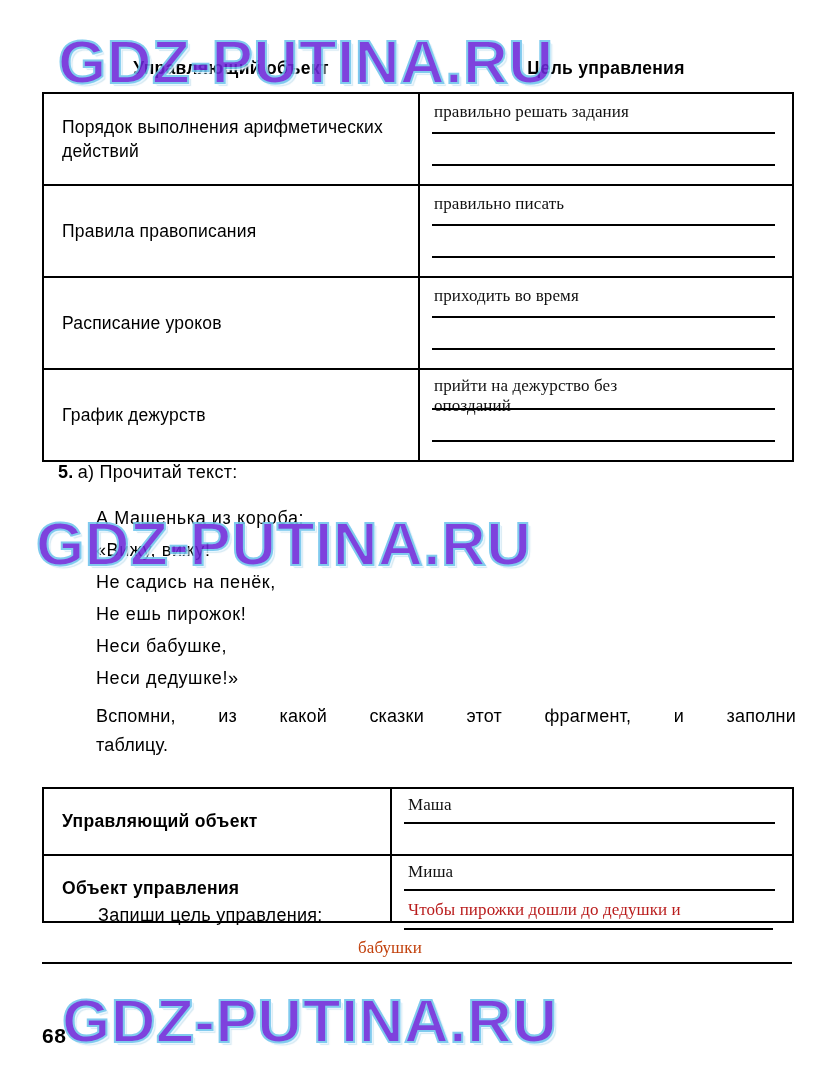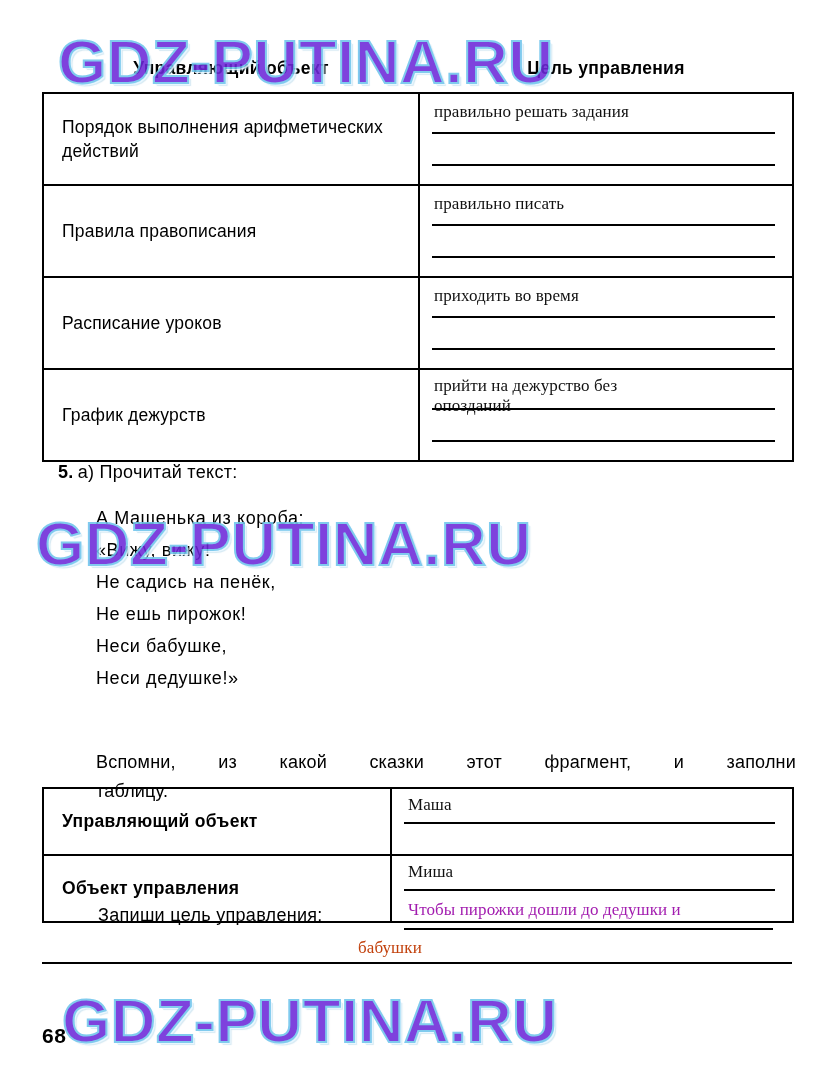--- a/index.html
+++ b/index.html
@@ -172,21 +172,20 @@
   }
 
   #task-instruction {
     left: 96px;
     top: 702px;
     width: 700px;
     font-size: 18px;
     line-height: 29px;
     letter-spacing: 0.2px;
     text-align: justify;
-    margin-top: 46px;
   }
   #task-instruction .line1 {
     display: block;
     text-align: justify;
     text-align-last: justify;
   }
   #task-instruction .line2 { display: block; }
 
   
   #goal-prompt-row {
@@ -211,21 +210,21 @@
     top: 33px;
     border-bottom: 2px solid #000;
   }
   #goal-text-1 {
     position: absolute;
     left: 366px;
     top: 5px;
     font-family: "Liberation Serif", serif;
     font-size: 17px;
     letter-spacing: 0.1px;
-    color: #a21caf;
+    color: #b91c1c;
   }
   #goal-line-2 {
     position: absolute;
     left: 42px;
     right: 44px;
     top: 962px;
     border-bottom: 2px solid #000;
     z-index: 2;
   }
   #goal-text-2 {

